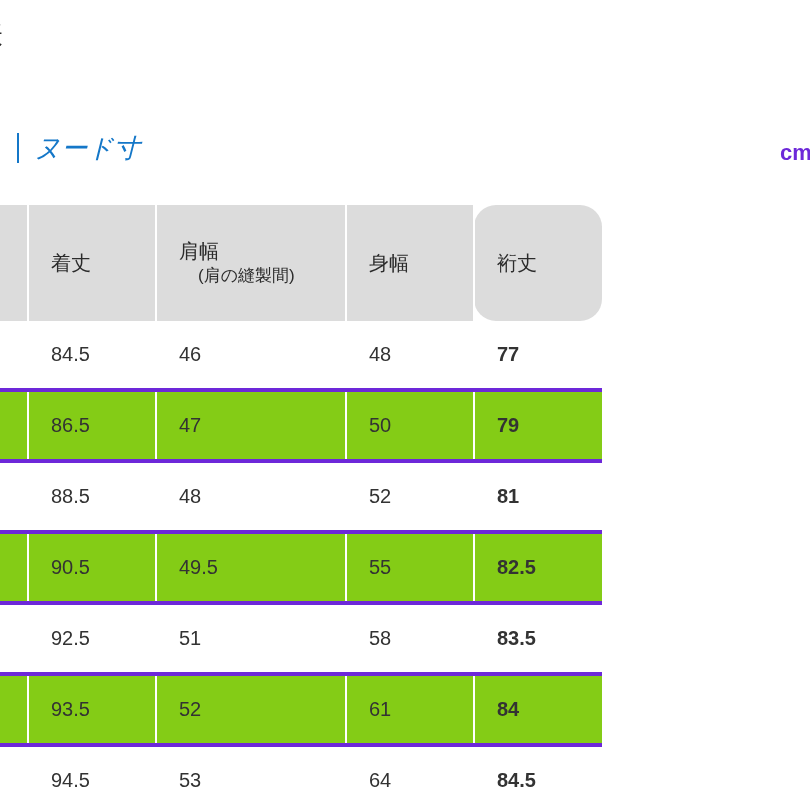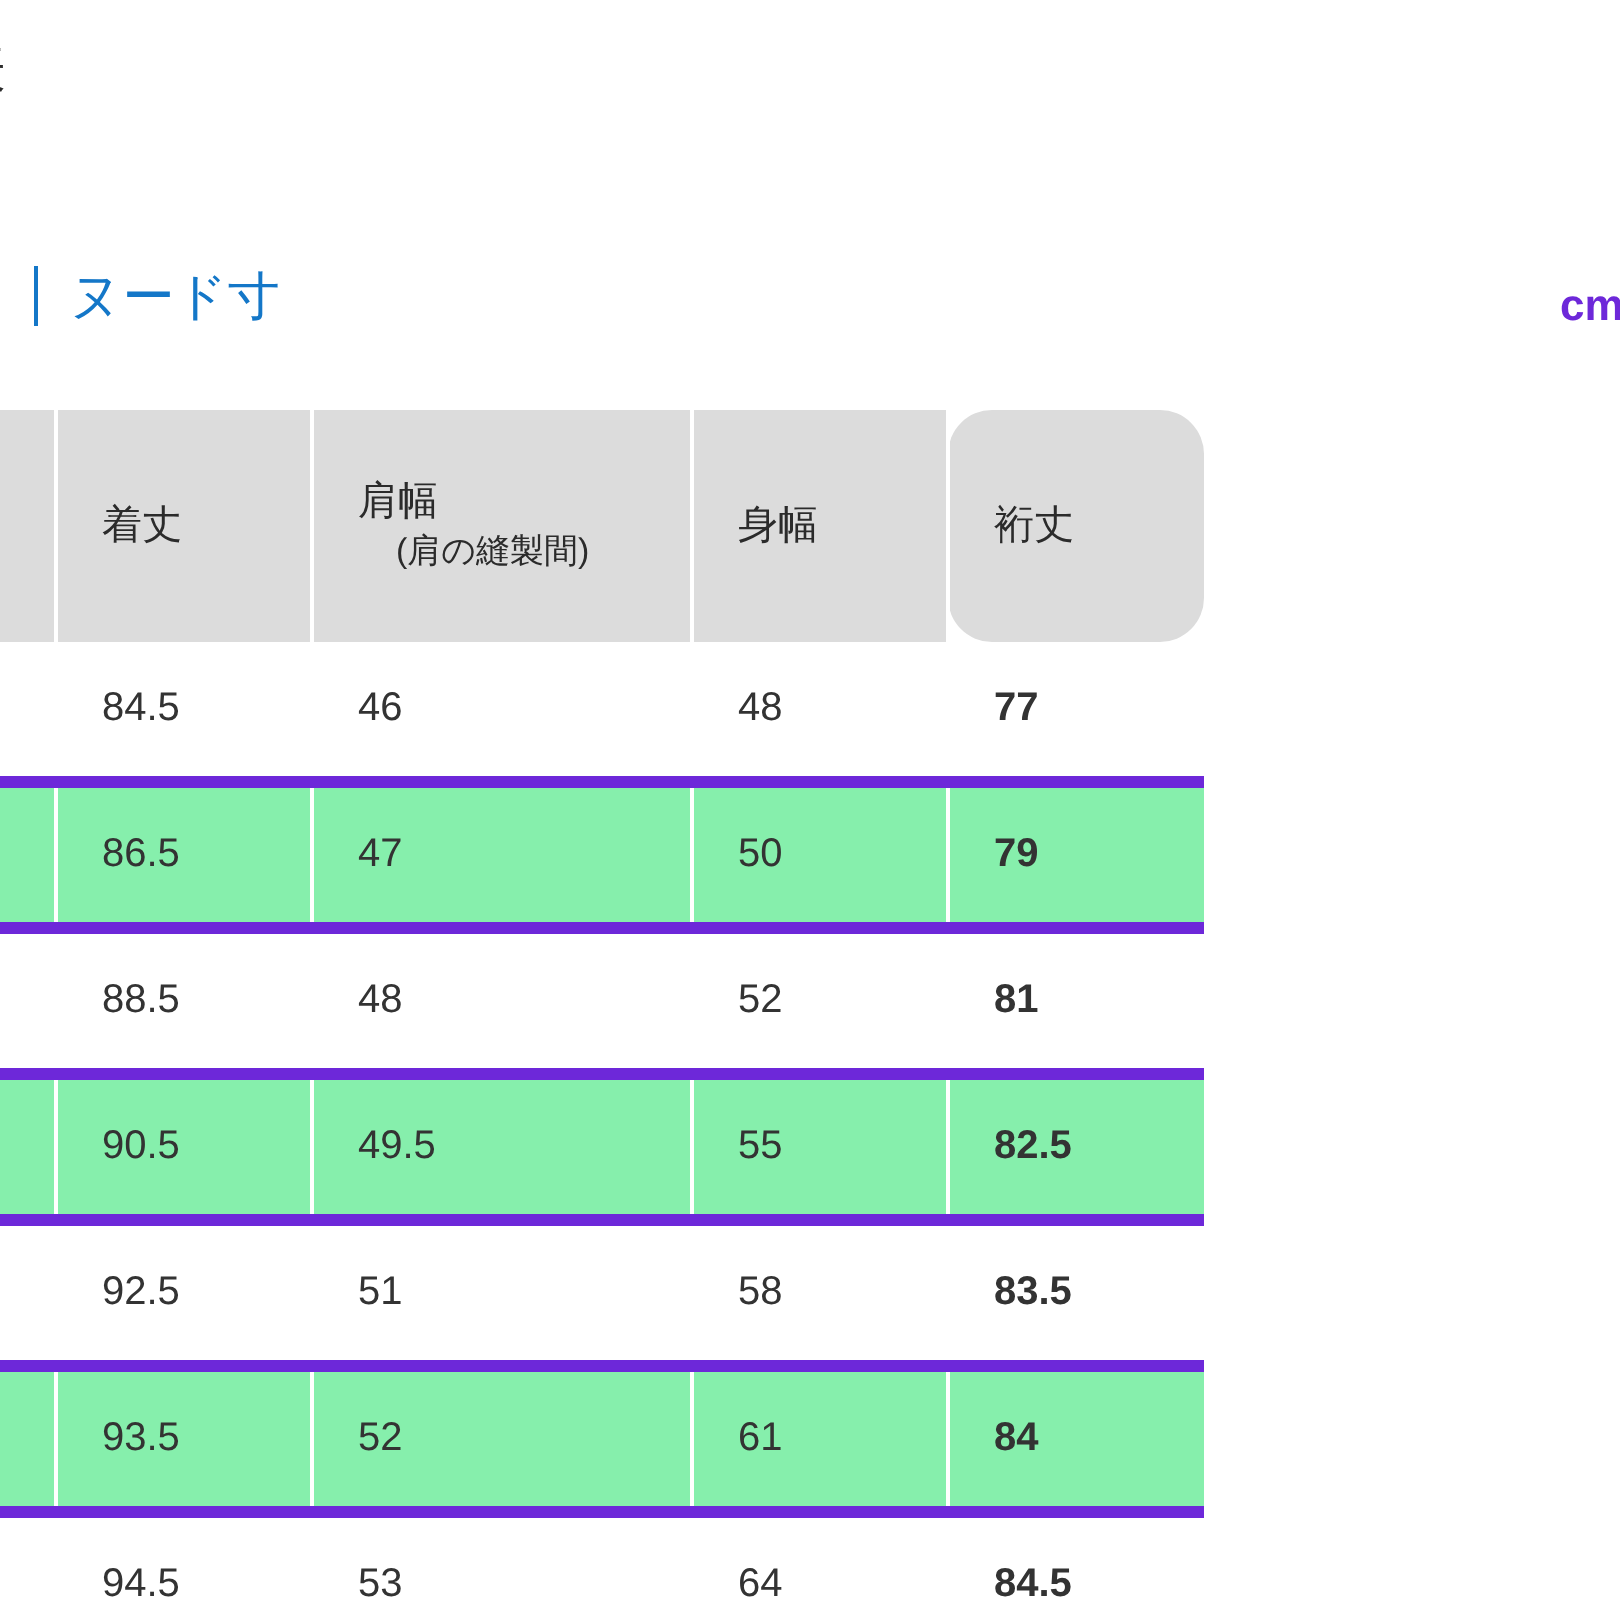--- a/index.html
+++ b/index.html
@@ -39,20 +39,21 @@
   }
   .tab {
     font-size: 26px;
     line-height: 1.1;
     padding: 0 14px;
     color: #2b2b2b;
     cursor: pointer;
   }
   .tab.active {
     color: #1477c8;
+    font-style: italic;
   }
   .tab-divider {
     width: 2px;
     height: 30px;
     background: #1477c8;
     margin: 0 2px;
   }
 
   
   .unit-label {
@@ -106,25 +107,25 @@
     font-size: 20px;
     color: #333333;
     padding: 0 22px;
     height: 67px;
     vertical-align: middle;
     border-right: 2px solid #ffffff;
     background: #ffffff;
   }
   table.size-table td:last-child { border-right: none; font-weight: bold; }
   table.size-table tr.alt td {
-    background: #86efac;
+    background: #84cc16;
   }
   
   table.size-table tbody tr td {
-    border-bottom: 6px solid #6d28d9;
+    border-bottom: 4px solid #6d28d9;
   }
 </style>
 </head>
 <body>
 
 <div class="page-title">表</div>
 
 <div class="tab-row">
   <div class="tab">り寸</div>
   <div class="tab-divider"></div>

